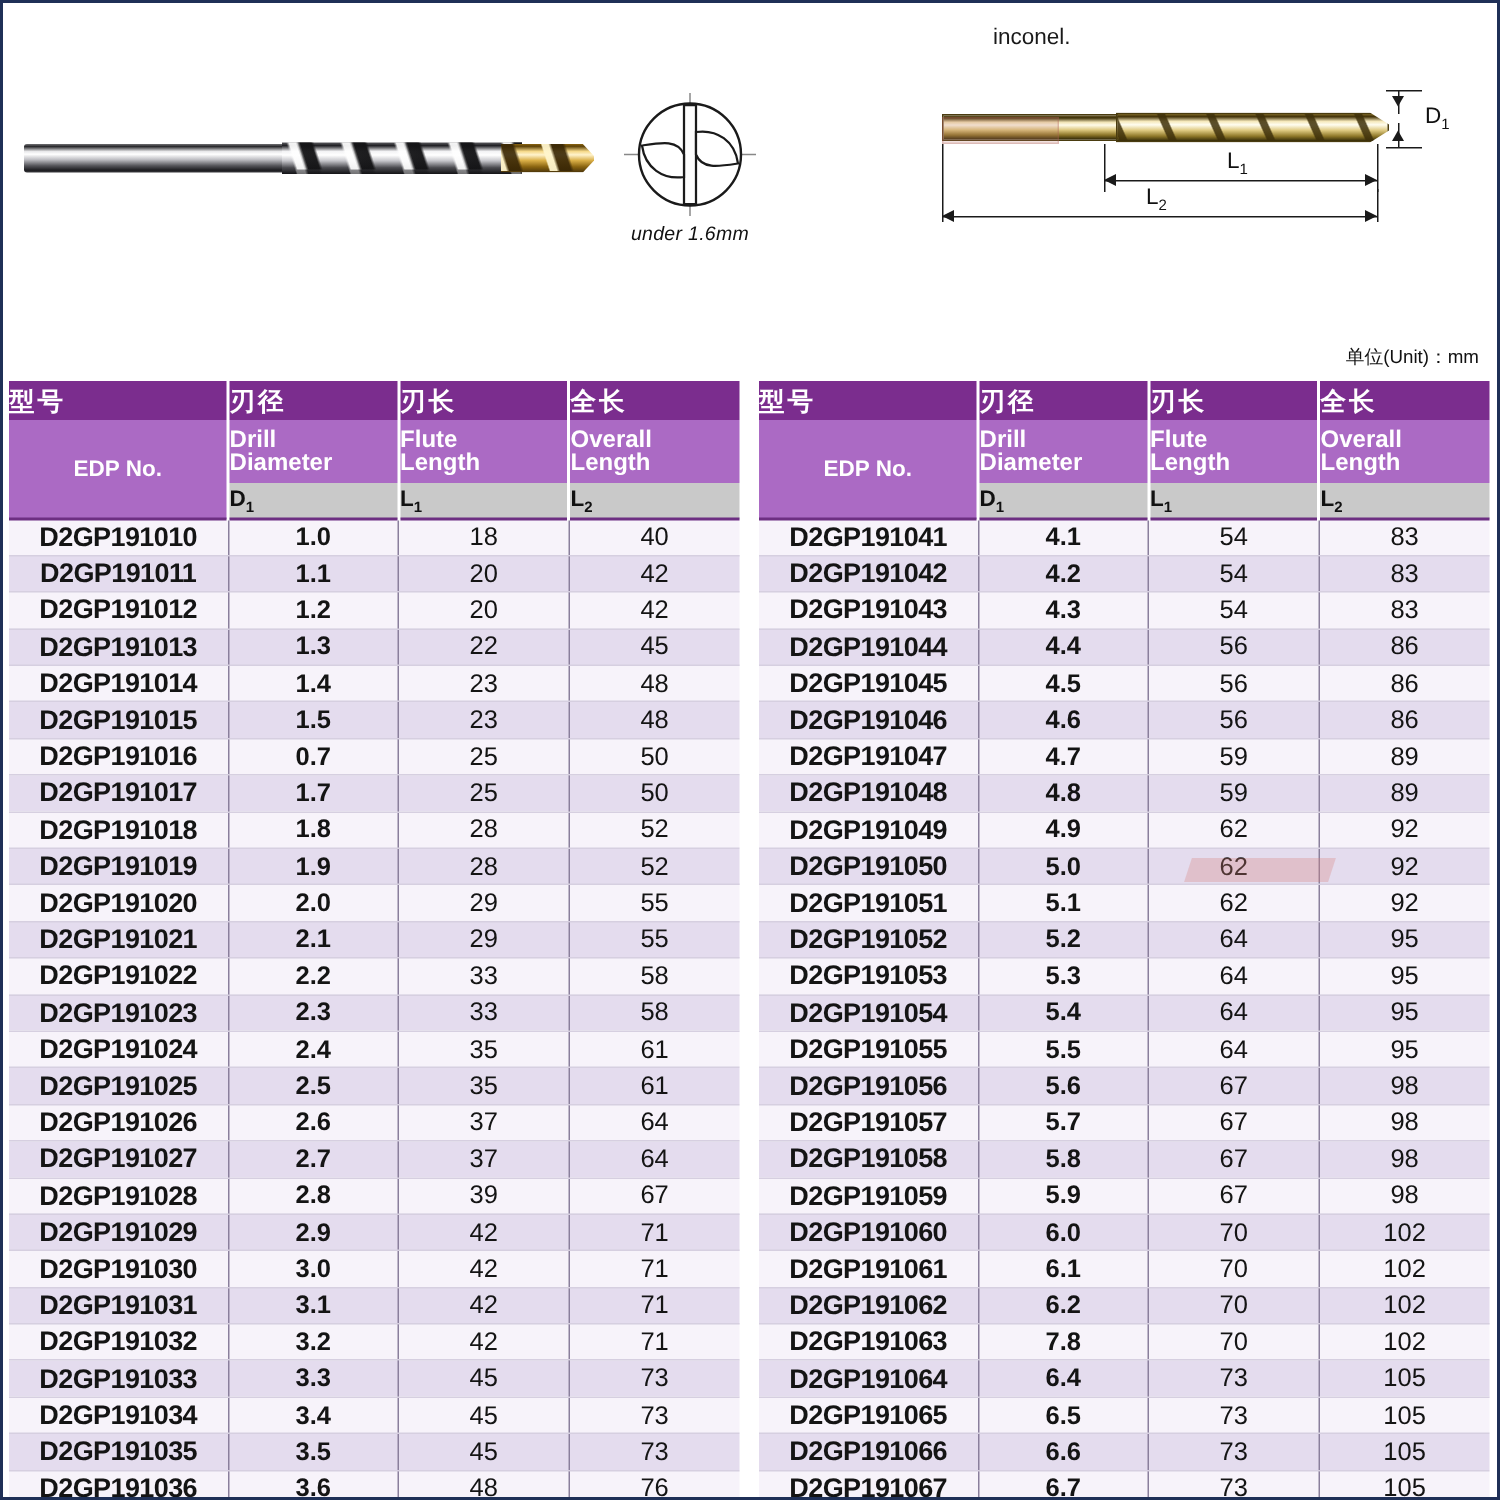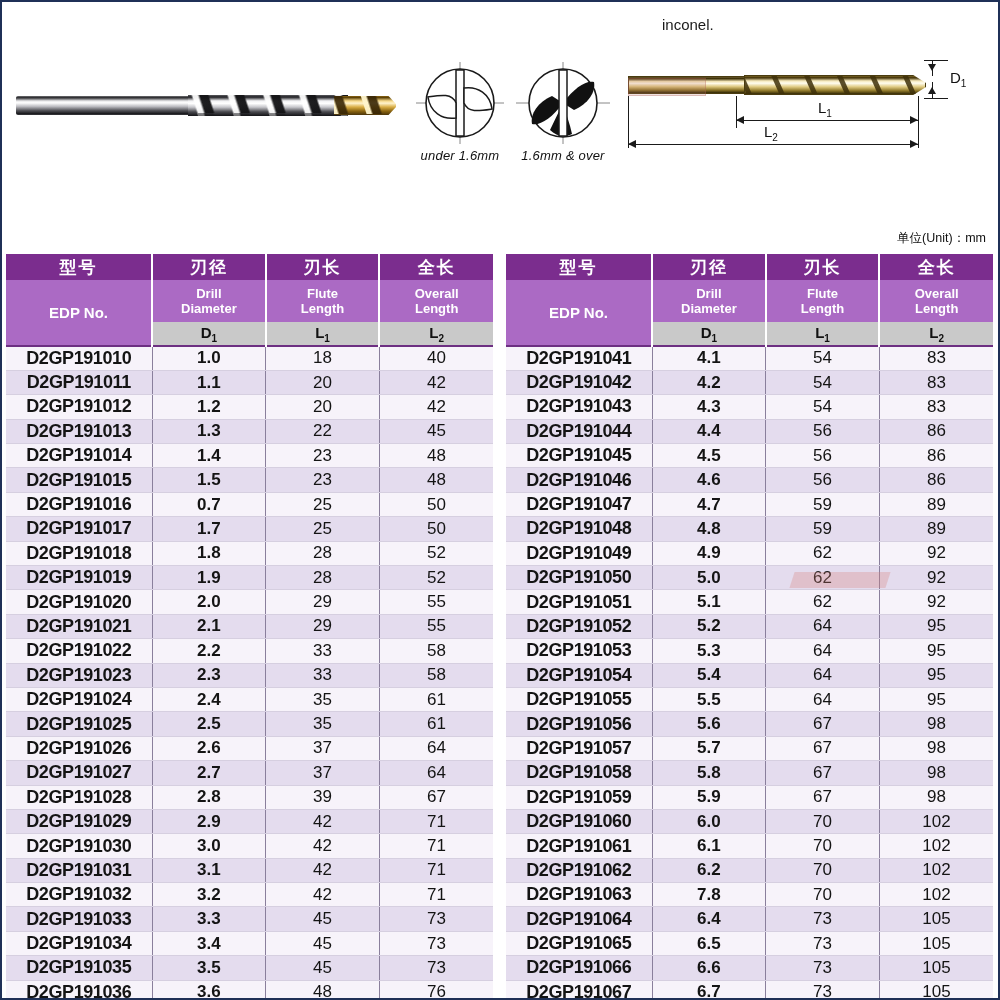--- a/index.html
+++ b/index.html
@@ -186,31 +186,31 @@
     border-collapse: collapse;
     table-layout: fixed;
     font-family: "Liberation Sans", sans-serif;
   }
   #table-left  { left: 4px; }
   #table-right { left: 504px; }
 
   .spec-table col.c-edp { width: 146px; }
   .spec-table col.c-num { width: 113.6px; }
 
-  .hd-cn, .hd-en, .hd-sym { text-align: center; color: #ffffff; }
+  .hd-cn, .hd-en, .hd-sym { color: #ffffff; }
   .hd-cn {
     background: #7b2d8e;
     font-size: 17px; font-weight: bold;
     height: 26px; letter-spacing: 2px;
     border-right: 2px solid #ffffff;
     font-family: "DejaVu Sans", sans-serif;
   }
   .hd-en {
     background: #ab6ac4;
-    font-size: 13px; font-weight: bold;
+    font-size: 16px; font-weight: bold;
     height: 42px; line-height: 15px;
     border-right: 2px solid #ffffff;
     margin-top: 44px;
   }
   .hd-sym {
     background: #c9c9c9;
     color: #111;
     font-size: 15px; font-weight: bold;
     height: 24px;
     border-right: 2px solid #ffffff;
@@ -275,32 +275,20 @@
         <line x1="2" y1="43" x2="90" y2="43" stroke="#888" stroke-width="1"></line>
         <line x1="46" y1="2" x2="46" y2="84" stroke="#888" stroke-width="1"></line>
         <circle cx="46" cy="43" r="34" fill="#ffffff" stroke="#1a1a1a" stroke-width="1.6"></circle>
         <path d="M42,10 L42,76 L50,76 L50,10 Z" fill="#fdfdfd" stroke="#1a1a1a" stroke-width="1.5"></path>
         <path d="M42,43 C38,33 27,35 14,37 C16,52 28,60 42,58 Z" fill="#ffffff" stroke="#1a1a1a" stroke-width="1.5"></path>
         <path d="M50,43 C54,53 65,51 78,49 C76,34 64,26 50,28 Z" fill="#ffffff" stroke="#1a1a1a" stroke-width="1.5"></path>
       </svg>
       <div class="cap">under 1.6mm</div>
     </div>
 
-    <div class="xsec" style="left:512px; top:58px; width:98px; height:120px;">
-      <svg width="98" height="86" viewBox="0 0 98 86">
-        <line x1="2" y1="43" x2="96" y2="43" stroke="#888" stroke-width="1"></line>
-        <line x1="49" y1="2" x2="49" y2="84" stroke="#888" stroke-width="1"></line>
-        <circle cx="49" cy="43" r="34" fill="#ffffff" stroke="#1a1a1a" stroke-width="1.6"></circle>
-        <path d="M49,43 C60,28 72,20 80,22 C82,32 74,44 60,50 Z" fill="#111111"></path>
-        <path d="M49,43 C38,58 26,66 18,64 C16,54 24,42 38,36 Z" fill="#111111"></path>
-        <path d="M49,43 C52,54 56,64 58,74 C50,78 42,76 36,70 Z" fill="#111111"></path>
-        <path d="M45,10 L45,76 L53,76 L53,10 Z" fill="#fdfdfd" stroke="#1a1a1a" stroke-width="1.5"></path>
-      </svg>
-      <div class="cap">1.6mm &amp; over</div>
-    </div>
 
     <div id="dim-diagram">
       <div id="inconel-label">inconel.</div>
 
       <div class="dim-bit">
         <div class="dim-shank"></div>
         <div class="dim-flute"></div>
       </div>
       <div class="wm"></div>
 

